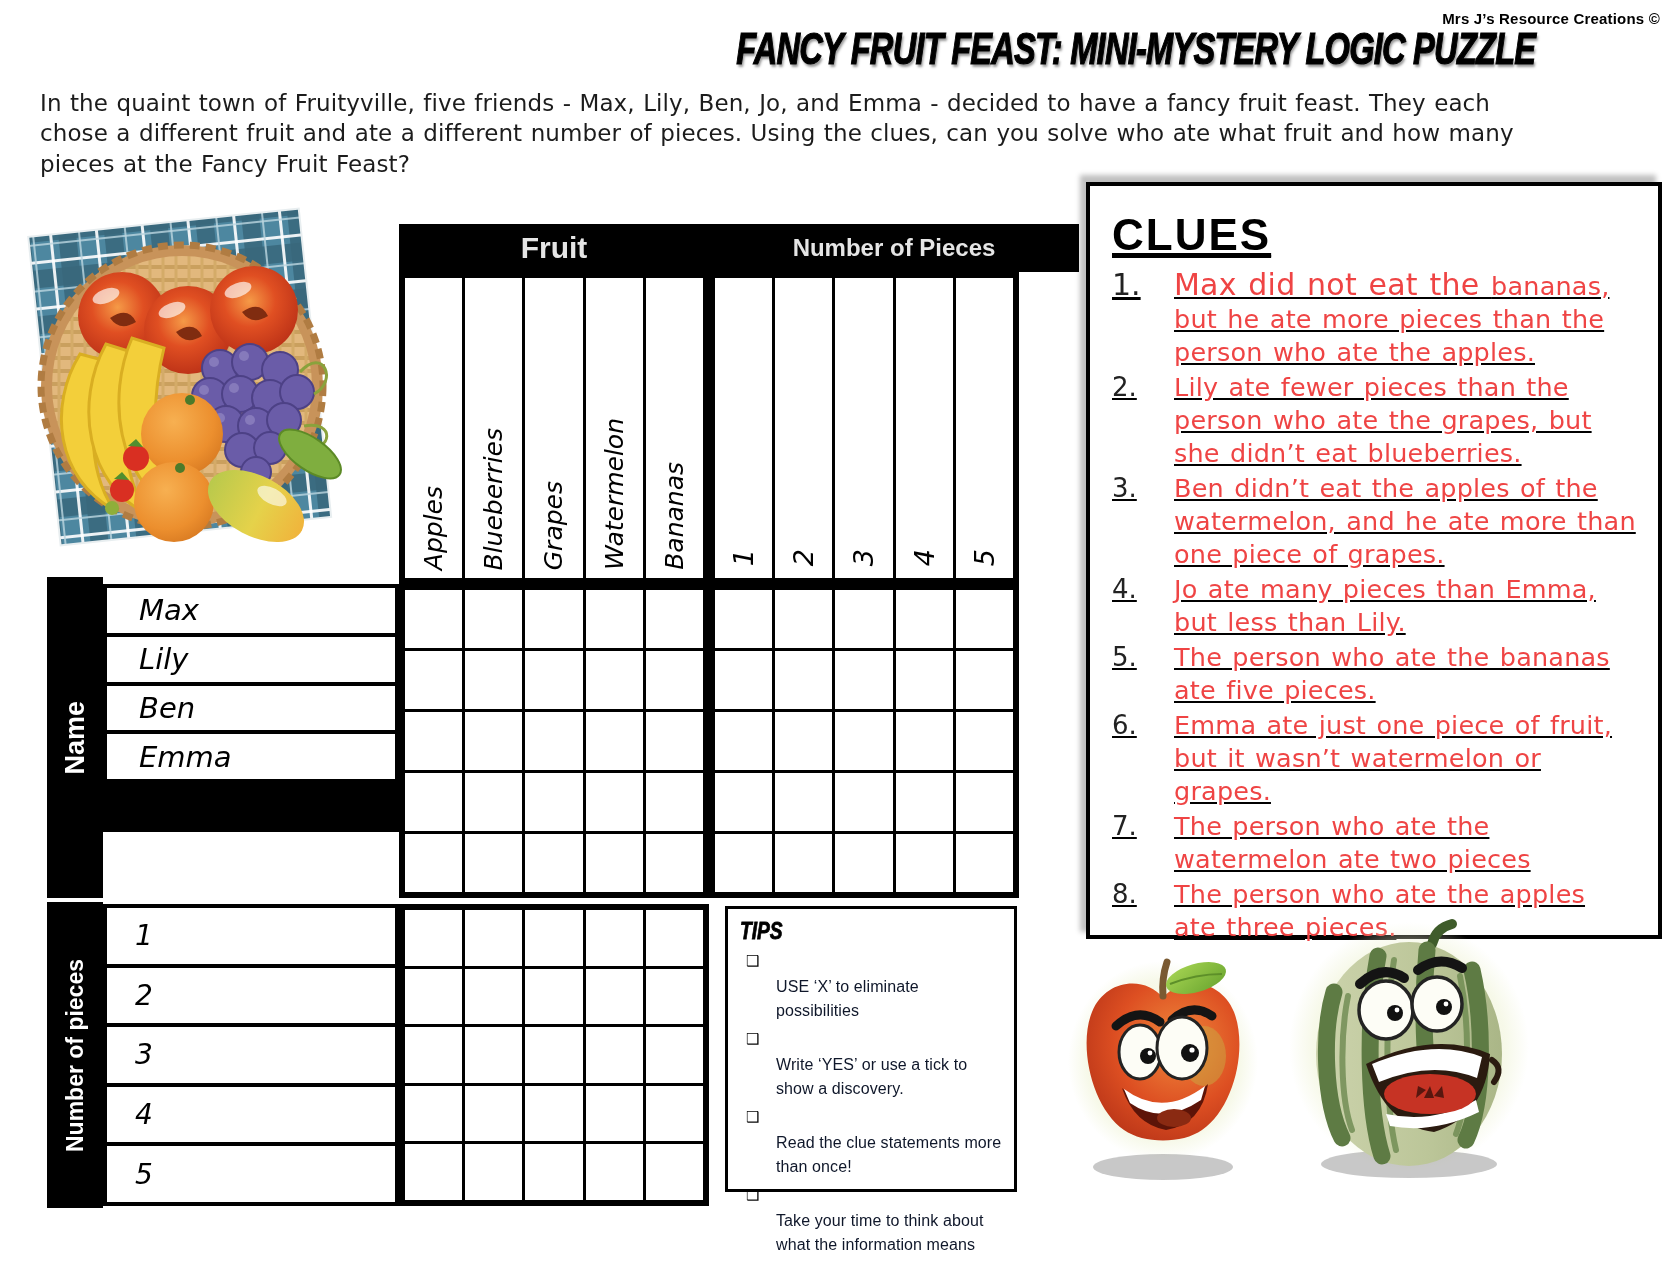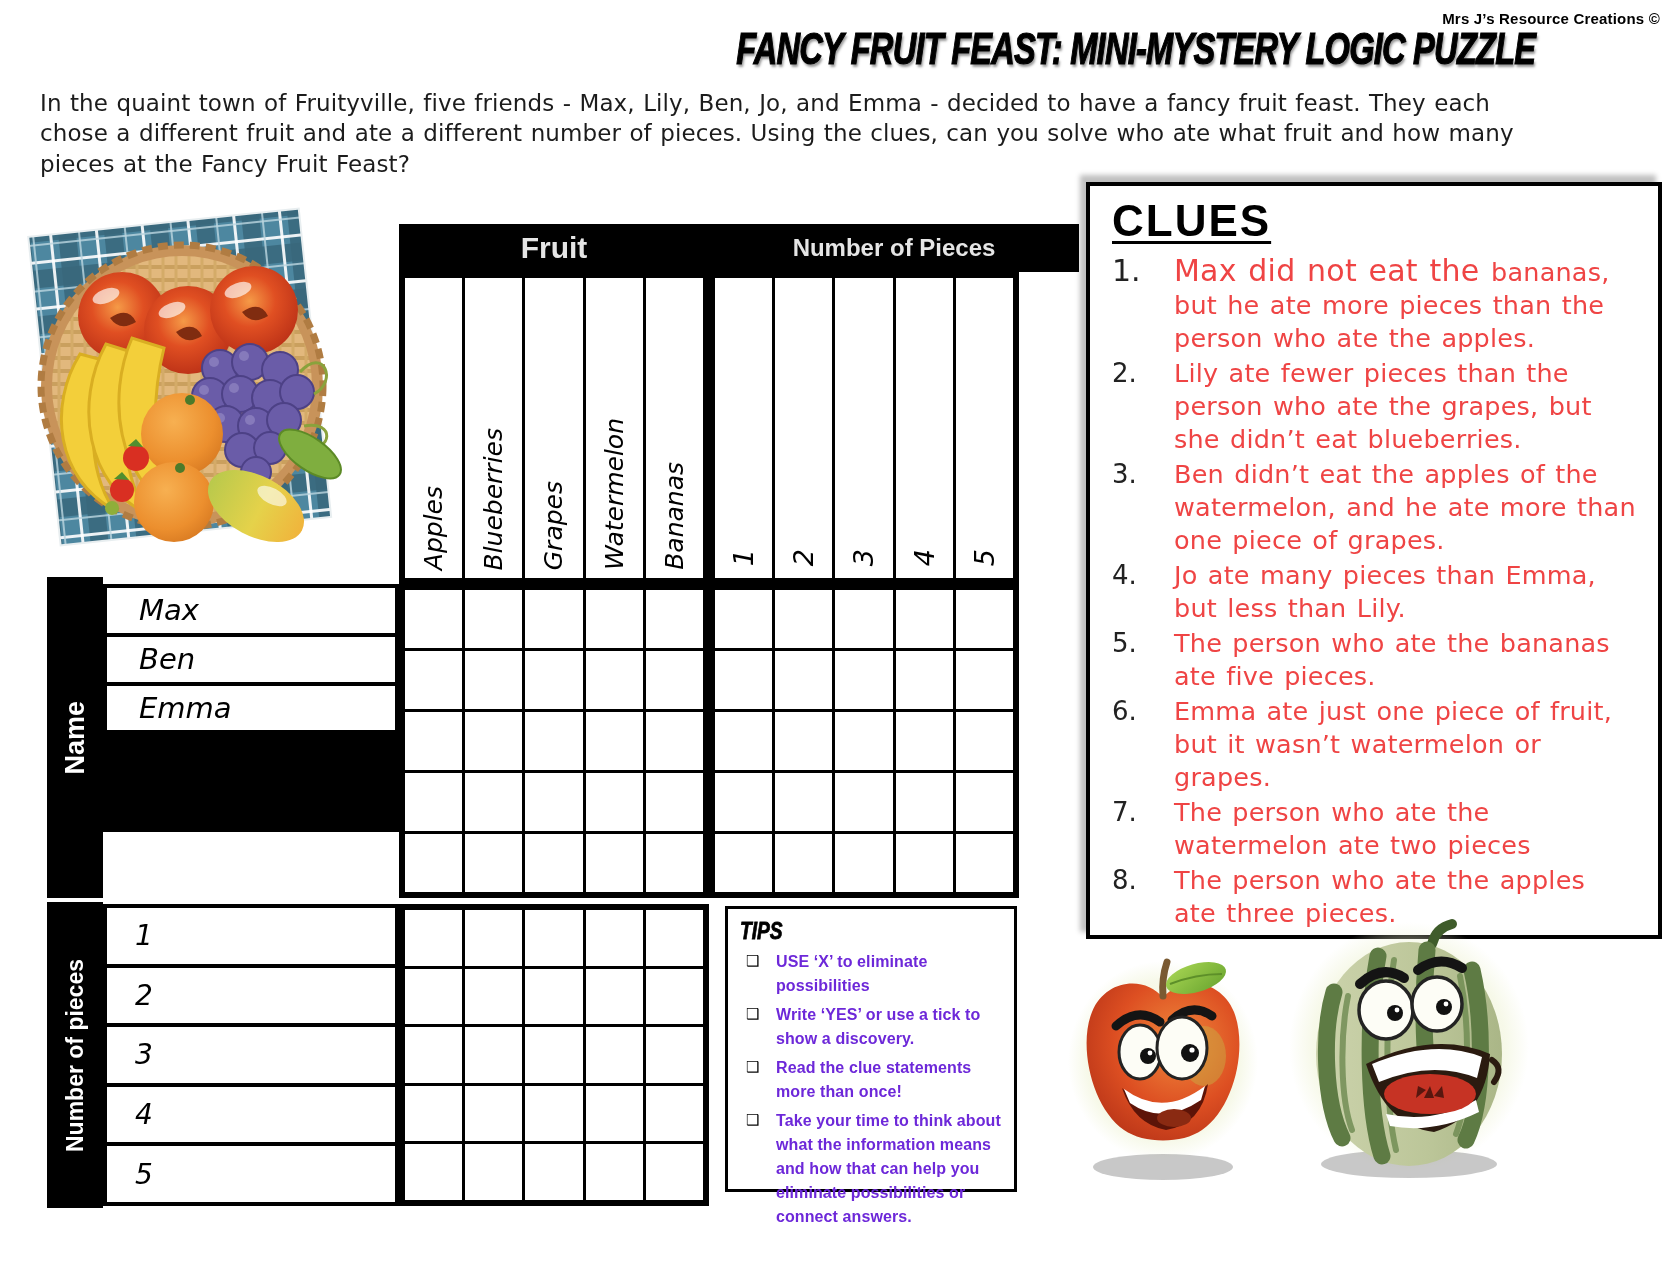--- a/index.html
+++ b/index.html
@@ -48,25 +48,25 @@
   #piece-cells .rowlabel{font-size:28px;padding-left:28px;}
 
   
   .tipsbox{left:725px;top:906px;width:292px;height:286px;border:3px solid #000;box-sizing:border-box;
            padding:8px 10px 6px 12px;background:#fff;}
   .tips-heading{display:inline-block;font-size:24px;font-weight:bold;font-style:italic;
                 transform:scaleX(.8);transform-origin:left;-webkit-text-stroke:.8px #000;}
   .tiplist{margin:2px 0 0 0;padding:0;list-style:none;}
   .tiplist li{display:grid;grid-template-columns:36px 1fr;margin-top:5px;}
   .tip-bullet{font-size:15px;line-height:1.5;padding-left:6px;}
-  .tip-text{font-weight:bold;font-size:16px;line-height:1.5;letter-spacing:.1px;color:#6d28d9;}
+  .tip-text{font-weight:normal;font-size:16px;line-height:1.5;letter-spacing:.1px;color:#0f172a;margin-top:25px;}
 
   
   .cluesbox{left:1086px;top:182px;width:576px;height:757px;border:4px solid #000;box-sizing:border-box;
-            padding:10px 18px 8px 22px;background:#fff;box-shadow:-6px -7px 5px rgba(0,0,0,.25);}
+            padding:24px 18px 8px 22px;background:#fff;box-shadow:-6px -7px 5px rgba(0,0,0,.25);text-decoration:underline;}
   .clues-heading{font-size:44px;font-weight:bold;letter-spacing:2px;
                  text-decoration:underline;text-decoration-thickness:3px;text-underline-offset:5px;
                  margin:0 0 8px 0;}
   .cluelist{margin:0;padding:0;list-style:none;font-family:"DejaVu Sans",sans-serif;}
   .cluelist li{display:grid;grid-template-columns:62px 1fr;margin-bottom:2px;}
   .clue-num{font-size:26px;line-height:33px;color:#222;}
   .clue-num.clue-large{font-size:30px;}
   .clue-text{font-size:25.5px;line-height:33px;letter-spacing:.2px;word-spacing:2px;color:#ef4444;padding-right:4px;}
   .clue-text .clue-large{font-size:30px;}
 </style>
@@ -302,20 +302,21 @@
     <div></div>
     <div></div>
     <div></div>
   </div>
 
 <div id="name-bar" class="abs sidebar">
   <span class="vlabel">Name</span>
 </div>
 <div id="name-cells" class="abs gridbox">
     <div class="rowlabel">Max</div>
+    <div class="rowlabel">Lily</div>
     <div class="rowlabel">Ben</div>
     <div class="rowlabel">Emma</div>
   </div>
 
 <div id="pieces-bar" class="abs sidebar">
   <span class="vlabel">Number of pieces</span>
 </div>
 <div id="piece-cells" class="abs gridbox">
     <div class="rowlabel">1</div>
     <div class="rowlabel">2</div>

